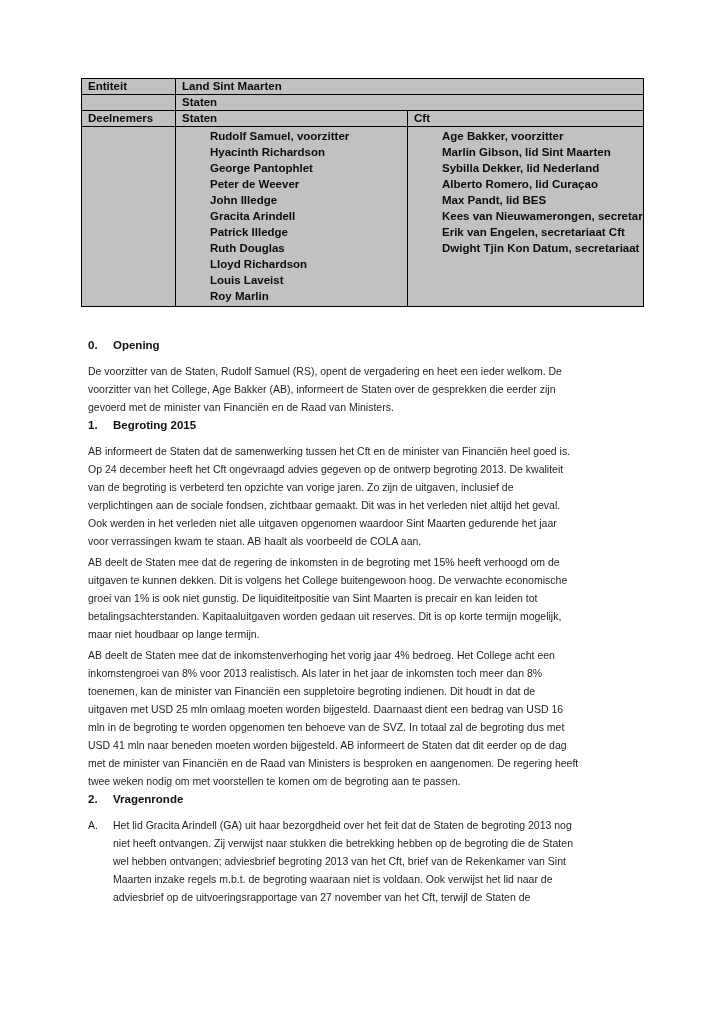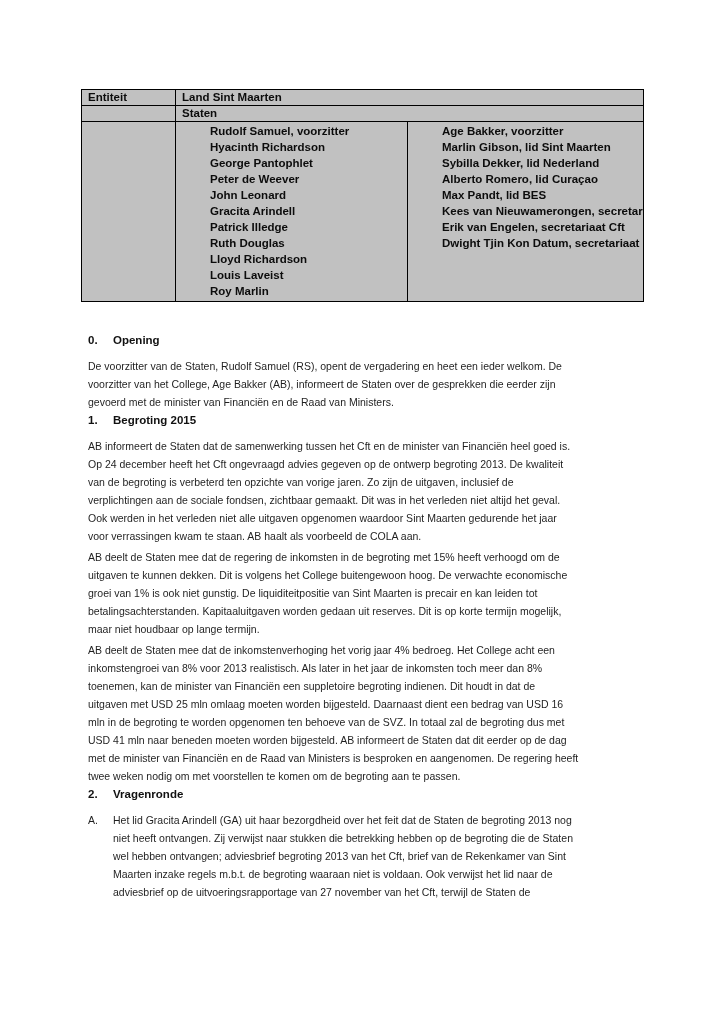--- a/index.html
+++ b/index.html
@@ -10,21 +10,21 @@
   }
   html, body { margin: 0; padding: 0; }
   body {
     width: 724px; height: 1024px;
     background: var(--page_bg);
     font-family: "Liberation Sans", "DejaVu Sans", sans-serif;
     color: var(--text);
     overflow: hidden;
   }
   .page { position: relative; width: 724px; height: 1024px; background: var(--page_bg); }
-  .content { position: absolute; left: 81px; top: 89px; width: 562px; }
+  .content { position: absolute; left: 81px; top: 78px; width: 562px; }
 
   
   table.meta {
     border-collapse: collapse;
     table-layout: fixed;
     width: 562px;
     background: var(--table_bg);
   }
   table.meta td {
     border: 1px solid var(--border);
@@ -74,28 +74,33 @@
       </colgroup>
       <tbody>
         <tr class="single">
           <td>Entiteit</td>
           <td colspan="2">Land Sint Maarten</td>
         </tr>
         <tr class="single">
           <td></td>
           <td colspan="2">Staten</td>
         </tr>
+        <tr class="single">
+          <td>Deelnemers</td>
+          <td>Staten</td>
+          <td>Cft</td>
+        </tr>
         <tr>
           <td></td>
           <td class="members">
               <div>Rudolf Samuel, voorzitter</div>
               <div>Hyacinth Richardson</div>
               <div>George Pantophlet</div>
               <div>Peter de Weever</div>
-              <div>John Leonard</div>
+              <div>John Illedge</div>
               <div>Gracita Arindell</div>
               <div>Patrick Illedge</div>
               <div>Ruth Douglas</div>
               <div>Lloyd Richardson</div>
               <div>Louis Laveist</div>
               <div>Roy Marlin</div>
             </td>
           <td class="members">
               <div>Age Bakker, voorzitter</div>
               <div>Marlin Gibson, lid Sint Maarten</div>

